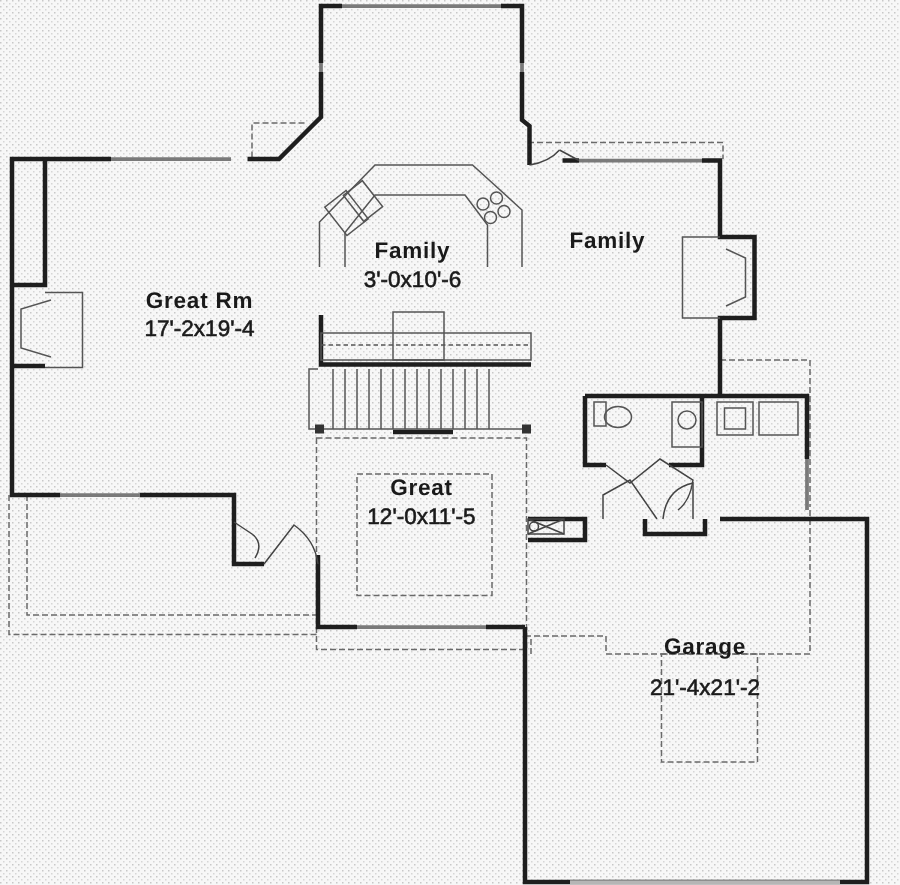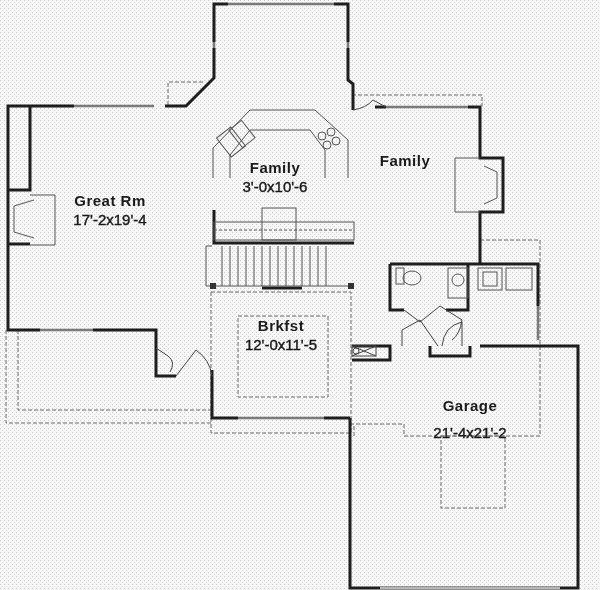--- a/index.html
+++ b/index.html
@@ -139,32 +139,32 @@
       <path d="M404,310 L420,322 L440,306 L462,320 Q460,334 452,340"></path>
       <path d="M402,346 L402,330 L420,320 L438,346"></path>
       <path d="M442,346 Q444,326 462,322 L462,346"></path>
       <rect x="352" y="346" width="24" height="10"></rect>
       <line x1="352" y1="346" x2="376" y2="356"></line>
         <line x1="376" y1="346" x2="352" y2="356"></line>
       <circle cx="356" cy="351" r="3"></circle>
     </g>
   </svg>
 
-  <div class="lbl" style="left:45px; top:193px; width:130px;">
+  <div class="lbl" style="left:68px; top:193px; width:130px;">
     <span class="name">Great Rm</span>
     <span class="dim">17'-2x19'-4</span>
   </div>
   <div class="lbl" style="left:210px; top:160px; width:130px;">
     <span class="name">Family</span>
     <span class="dim">3'-0x10'-6</span>
   </div>
   <div class="lbl" style="left:350px; top:153px; width:110px;">
     <span class="name">Family</span>
   </div>
   <div class="lbl" style="left:218px; top:318px; width:126px;">
-    <span class="name">Brkfst</span>
+    <span class="name">Great</span>
     <span class="dim">12'-0x11'-5</span>
   </div>
-  <div class="lbl" style="left:400px; top:398px; width:140px;">
+  <div class="lbl" style="left:400px; top:424px; width:140px;">
     <span class="name">Garage</span>
     <span class="dim" style="margin-top:12px;">21'-4x21'-2</span>
   </div>
 </div>
 
 </body></html>

